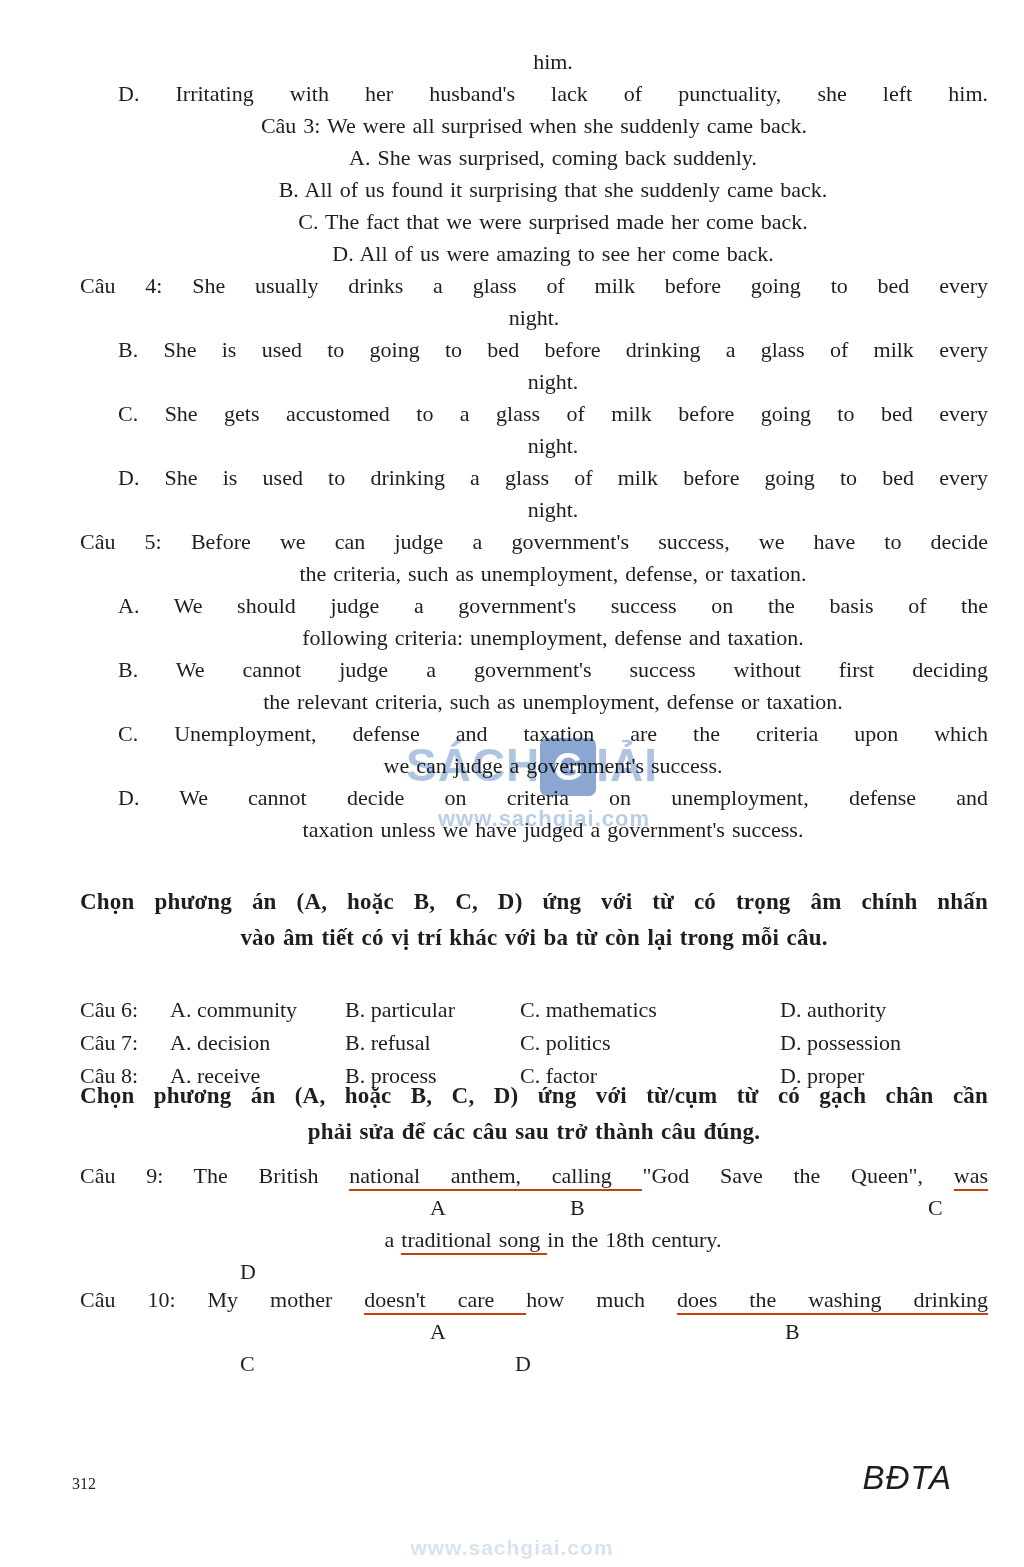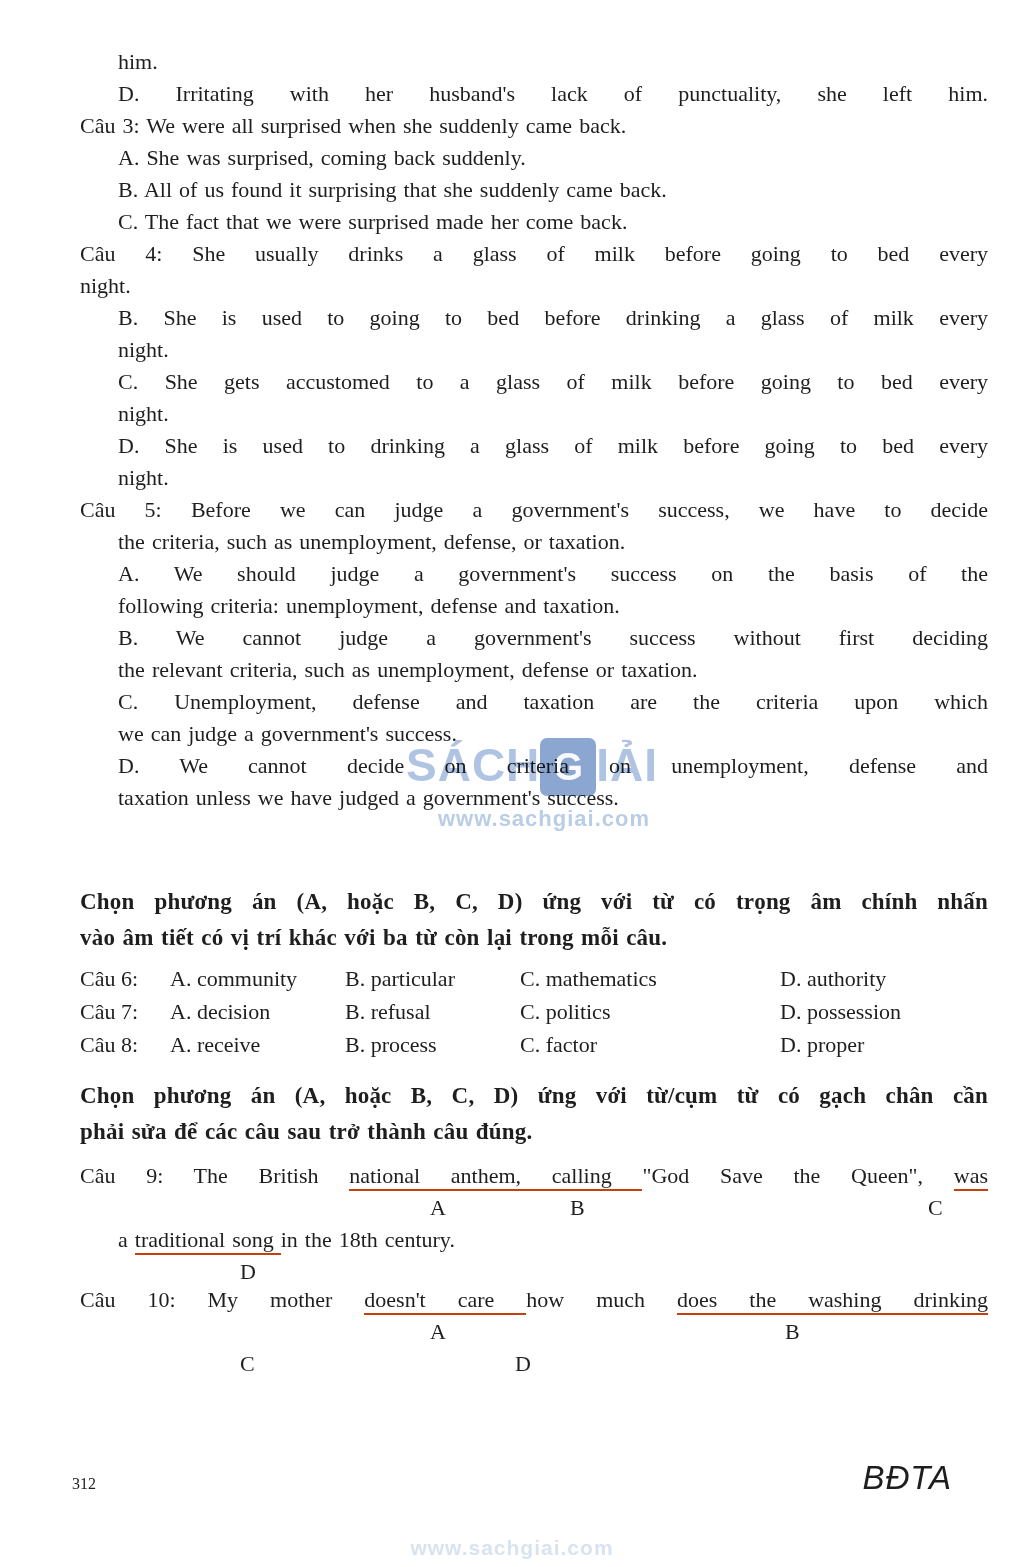--- a/index.html
+++ b/index.html
@@ -3,21 +3,21 @@
 <meta charset="utf-8">
 <style>
   html,body { margin:0; padding:0; background:#e8e8e8; }
   .page {
     position:relative; width:1024px; height:1567px; margin:0 auto;
     background:#ffffff; overflow:hidden;
     font-family:"Liberation Serif","DejaVu Serif",serif;
     color:#1e1e1e; font-size:22px;
   }
   .col { position:absolute; left:80px; width:908px; }
-  .ln { line-height:32px; min-height:32px; word-spacing:1.5px; }
+  .ln { line-height:32px; min-height:32px; word-spacing:1.5px;text-align:center; }
   .j  { text-align:justify; text-align-last:justify; }
   .ind  { padding-left:38px; }
   .ind2 { padding-left:58px; }
   .hd .ln { font-weight:bold; font-size:23px; line-height:36px; min-height:36px; letter-spacing:0.2px; }
   .u { border-bottom:2px solid #c2410c; padding-bottom:1px; }
   .lblrow { position:relative; height:32px; }
   .lbl { position:absolute; top:0; line-height:32px; }
   .srow { display:flex; line-height:33px; min-height:33px; }
   .sc0 { width:90px; }
   .sc1 { width:175px; }
@@ -77,20 +77,21 @@
   </div>
   <div class="wm-url">www.sachgiai.com</div>
 
   <div class="col" style="top:46px">
     <div class="ln ind">him.</div>
     <div class="ln ind j">D. Irritating with her husband's lack of punctuality, she left him.</div>
     <div class="ln">Câu 3: We were all surprised when she suddenly came back.</div>
     <div class="ln ind">A. She was surprised, coming back suddenly.</div>
     <div class="ln ind">B. All of us found it surprising that she suddenly came back.</div>
     <div class="ln ind">C. The fact that we were surprised made her come back.</div>
+    <div class="ln ind">D. All of us were amazing to see her come back.</div>
     <div class="ln j">Câu 4: She usually drinks a glass of milk before going to bed every</div>
     <div class="ln">night.</div>
     <div class="ln ind j">B. She is used to going to bed before drinking a glass of milk every</div>
     <div class="ln ind">night.</div>
     <div class="ln ind j">C. She gets accustomed to a glass of milk before going to bed every</div>
     <div class="ln ind">night.</div>
     <div class="ln ind j">D. She is used to drinking a glass of milk before going to bed every</div>
     <div class="ln ind">night.</div>
     <div class="ln j">Câu 5: Before we can judge a government's success, we have to decide</div>
     <div class="ln ind">the criteria, such as unemployment, defense, or taxation.</div>
@@ -102,21 +103,21 @@
     <div class="ln ind">we can judge a government's success.</div>
     <div class="ln ind j">D. We cannot decide on criteria on unemployment, defense and</div>
     <div class="ln ind">taxation unless we have judged a government's success.</div>
   </div>
 
   <div class="col hd" style="top:884px">
     <div class="ln j">Chọn phương án (A, hoặc B, C, D) ứng với từ có trọng âm chính nhấn</div>
     <div class="ln">vào âm tiết có vị trí khác với ba từ còn lại trong mỗi câu.</div>
   </div>
 
-  <div class="col" style="top:962px">
+  <div class="col" style="top:993px">
     <div class="srow">
       <span class="sc0">Câu 6:</span>
       <span class="sc1">A. community</span>
       <span class="sc2">B. particular</span>
       <span class="sc3">C. mathematics</span>
       <span class="sc4">D. authority</span>
     </div>
     <div class="srow">
       <span class="sc0">Câu 7:</span>
       <span class="sc1">A. decision</span>

